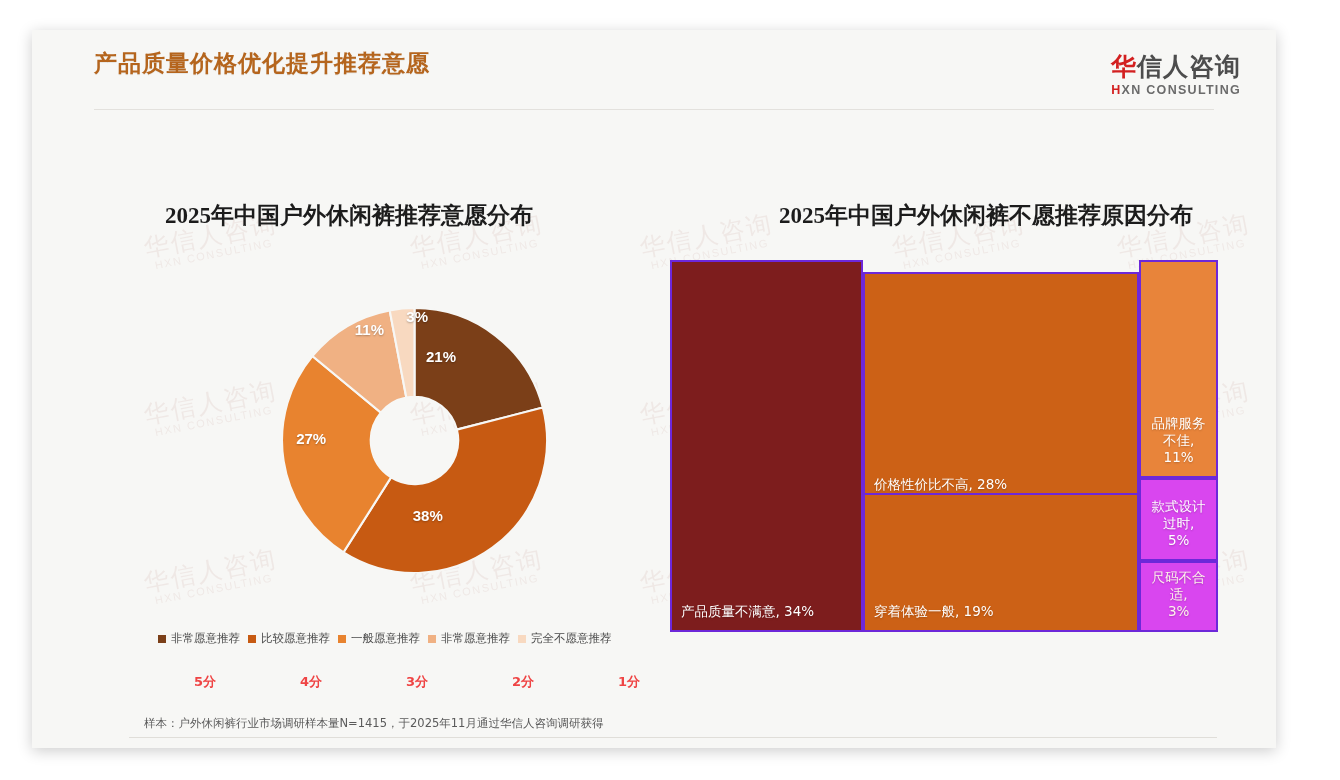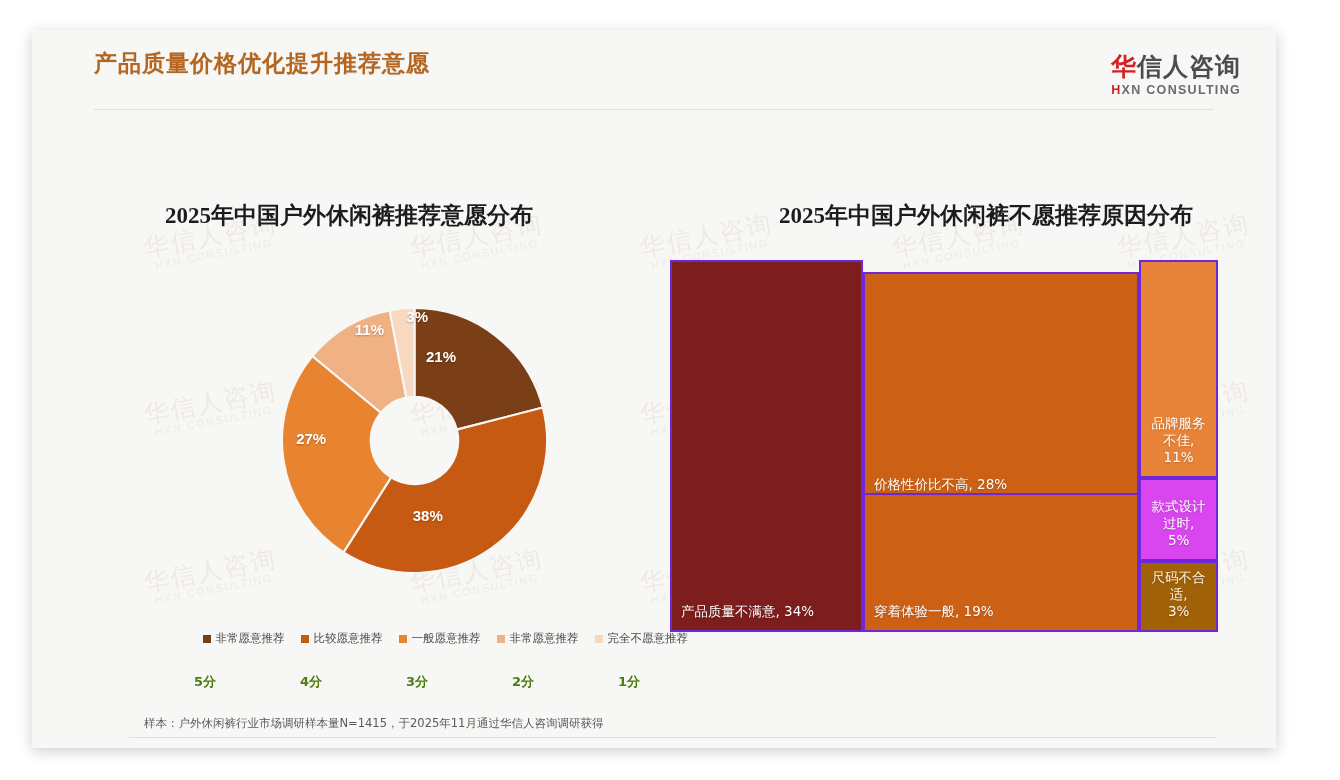--- a/index.html
+++ b/index.html
@@ -66,36 +66,36 @@
   .slice-label{
     position:absolute;z-index:5;color:#ffffff;font-weight:bold;
     font-size:15px;font-family:"Liberation Sans",sans-serif;
     text-shadow:0 1px 2px rgba(0,0,0,.28);
     transform:translate(-50%,-50%);
     white-space:nowrap;
   }
 
   
   #legend{
-    position:absolute;left:106px;top:601px;width:550px;
-    display:flex;justify-content:flex-end;align-items:center;
-    gap:16px;z-index:5;
+    position:absolute;left:126px;top:601px;width:550px;
+    display:flex;justify-content:flex-start;align-items:center;
+    gap:8px;z-index:5;
   }
   .lg-item{display:flex;align-items:center;gap:5px;}
   .lg-sw{width:8px;height:8px;display:block;}
   .lg-tx{font-size:11.5px;color:#4a4a4a;font-family:"DejaVu Sans",sans-serif;white-space:nowrap;}
 
   
   #scores{
     position:absolute;left:120px;top:643px;width:530px;
     display:flex;z-index:5;
   }
   .score{
     flex:1;text-align:center;
-    font-size:13px;font-weight:bold;color:#4d7c0f;
+    font-size:13px;font-weight:bold;color:#ef4444;
     font-family:"DejaVu Sans",sans-serif;
   }
 
   
   #footnote{
     position:absolute;left:112px;top:686px;z-index:5;
     font-size:11.5px;color:#5a5a5a;
     font-family:"DejaVu Sans",sans-serif;
     white-space:nowrap;
   }
@@ -255,21 +255,21 @@
       </div>
       <div class="tm" style="left: 193.006px; top: 232.5px; width: 276.247px; height: 139.5px; background: rgb(204, 97, 22);">
         <div class="tm-label">穿着体验一般, 19%</div>
       </div>
       <div class="tm" style="left: 469.252px; top: 0px; width: 78.7476px; height: 217.992px; background: rgb(232, 132, 58);">
         <div class="tm-label center">品牌服务不佳,<br>11%</div>
       </div>
       <div class="tm" style="left: 469.252px; top: 217.992px; width: 78.7476px; height: 82.956px; background: #d946ef;">
         <div class="tm-label center">款式设计过时,<br>5%</div>
       </div>
-      <div class="tm" style="left: 469.252px; top: 300.948px; width: 78.7476px; height: 71.052px; background: #a16207;">
+      <div class="tm" style="left: 469.252px; top: 300.948px; width: 78.7476px; height: 71.052px; background: #d946ef;">
         <div class="tm-label center dim">尺码不合适,<br>3%</div>
       </div>
     </div>
 
   <div id="footnote">样本：户外休闲裤行业市场调研样本量N=1415，于2025年11月通过华信人咨询调研获得</div>
   <div id="foot-rule"></div>
 
   <div id="bottombar">
     
     

